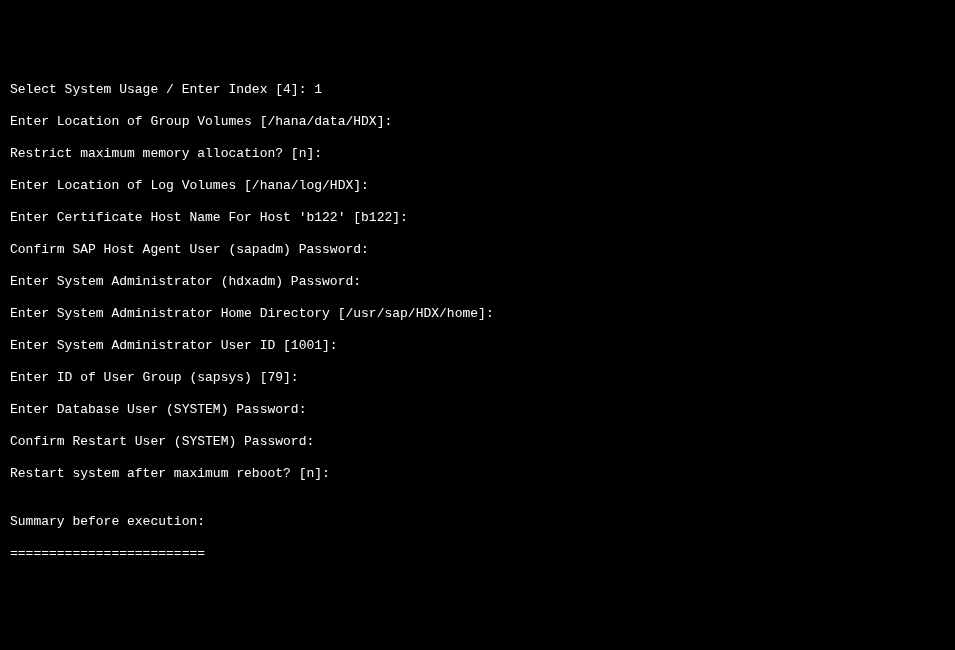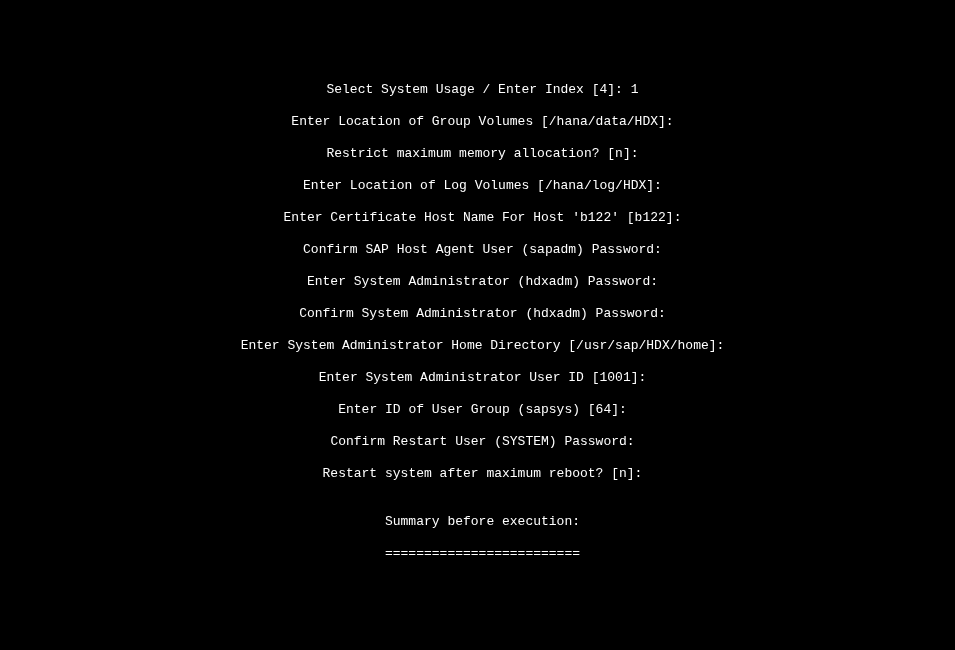--- a/index.html
+++ b/index.html
@@ -14,40 +14,39 @@
       font-size: 13px;
       line-height: 16px;
       padding: 2px 0 2px 10px;
       white-space: pre;
       width: 955px;
       height: 650px;
       overflow: hidden;
     }
     .line {
       display: block;
-      text-align: center;
     }
   </style>
 </head>
 <body>
 
 
 
 <div>
 <span class="line">Select System Usage / Enter Index [4]: 1</span>
 <span class="line">Enter Location of Group Volumes [/hana/data/HDX]:</span>
 <span class="line">Restrict maximum memory allocation? [n]:</span>
 <span class="line">Enter Location of Log Volumes [/hana/log/HDX]:</span>
 <span class="line">Enter Certificate Host Name For Host 'b122' [b122]:</span>
 <span class="line">Confirm SAP Host Agent User (sapadm) Password:</span>
 <span class="line">Enter System Administrator (hdxadm) Password:</span>
-<span class="line">Confirm System Administrator (hdxadm) Password:</span>
 <span class="line">Enter System Administrator Home Directory [/usr/sap/HDX/home]:</span>
 <span class="line">Enter System Administrator User ID [1001]:</span>
-<span class="line">Enter ID of User Group (sapsys) [64]:</span>
+<span class="line">Enter ID of User Group (sapsys) [79]:</span>
+<span class="line">Enter Database User (SYSTEM) Password:</span>
 <span class="line">Confirm Restart User (SYSTEM) Password:</span>
 <span class="line">Restart system after maximum reboot? [n]:</span>
 <span class="line"></span>
 <span class="line">Summary before execution:</span>
 <span class="line">=========================</span>
 <span class="line"></span>
 
 
 
 

